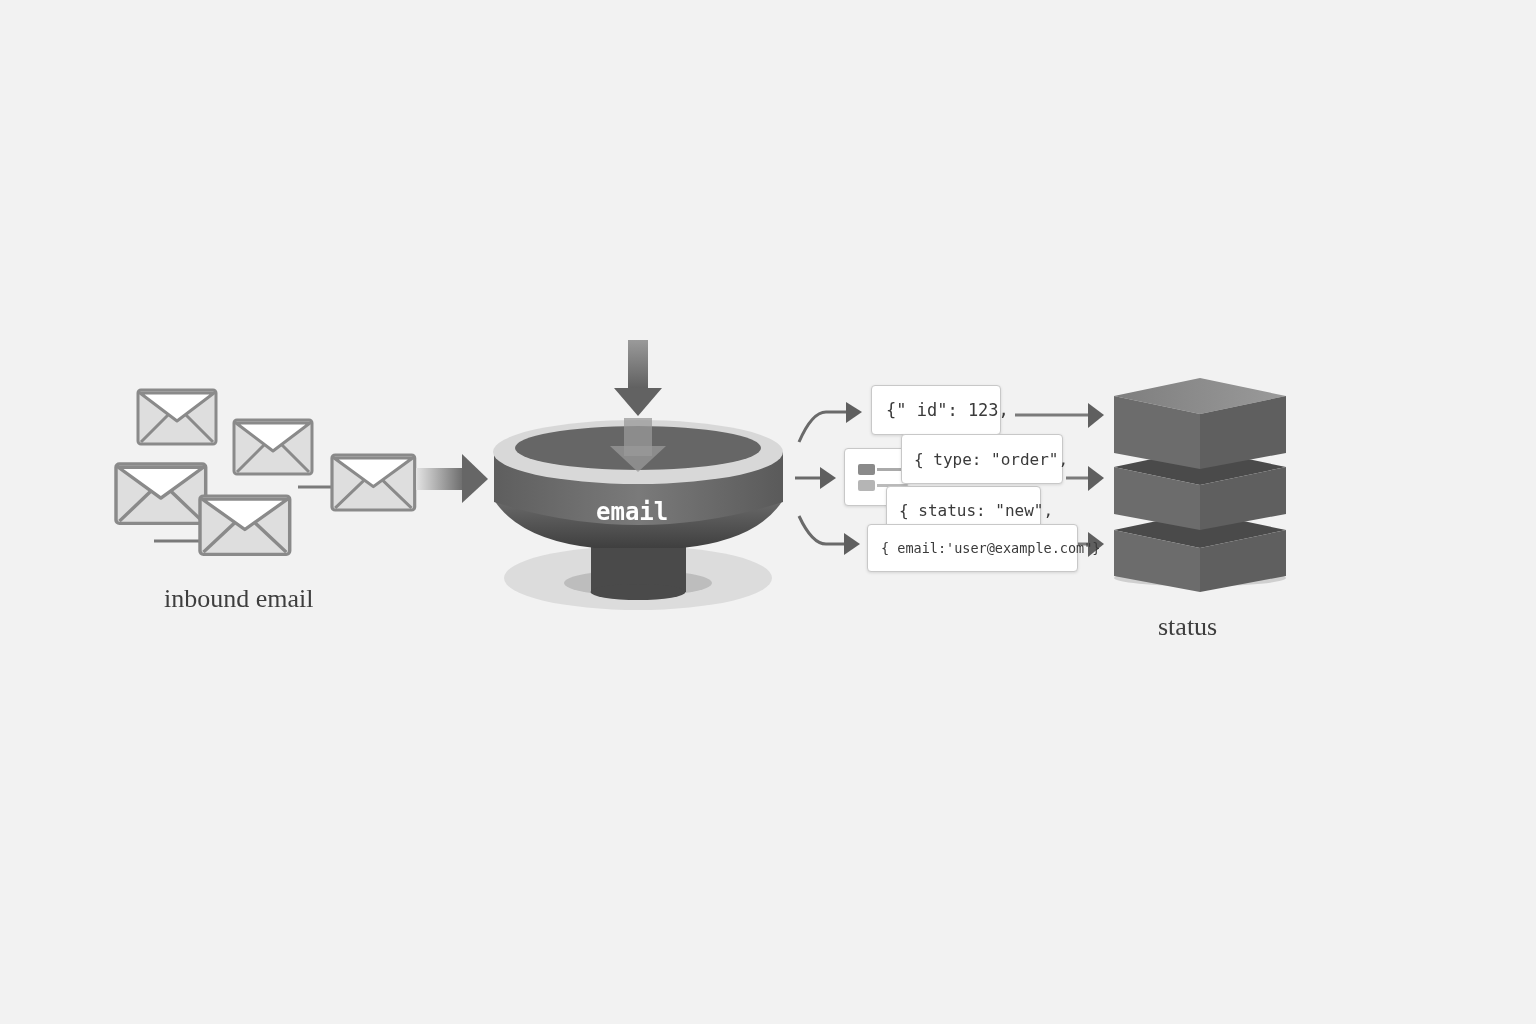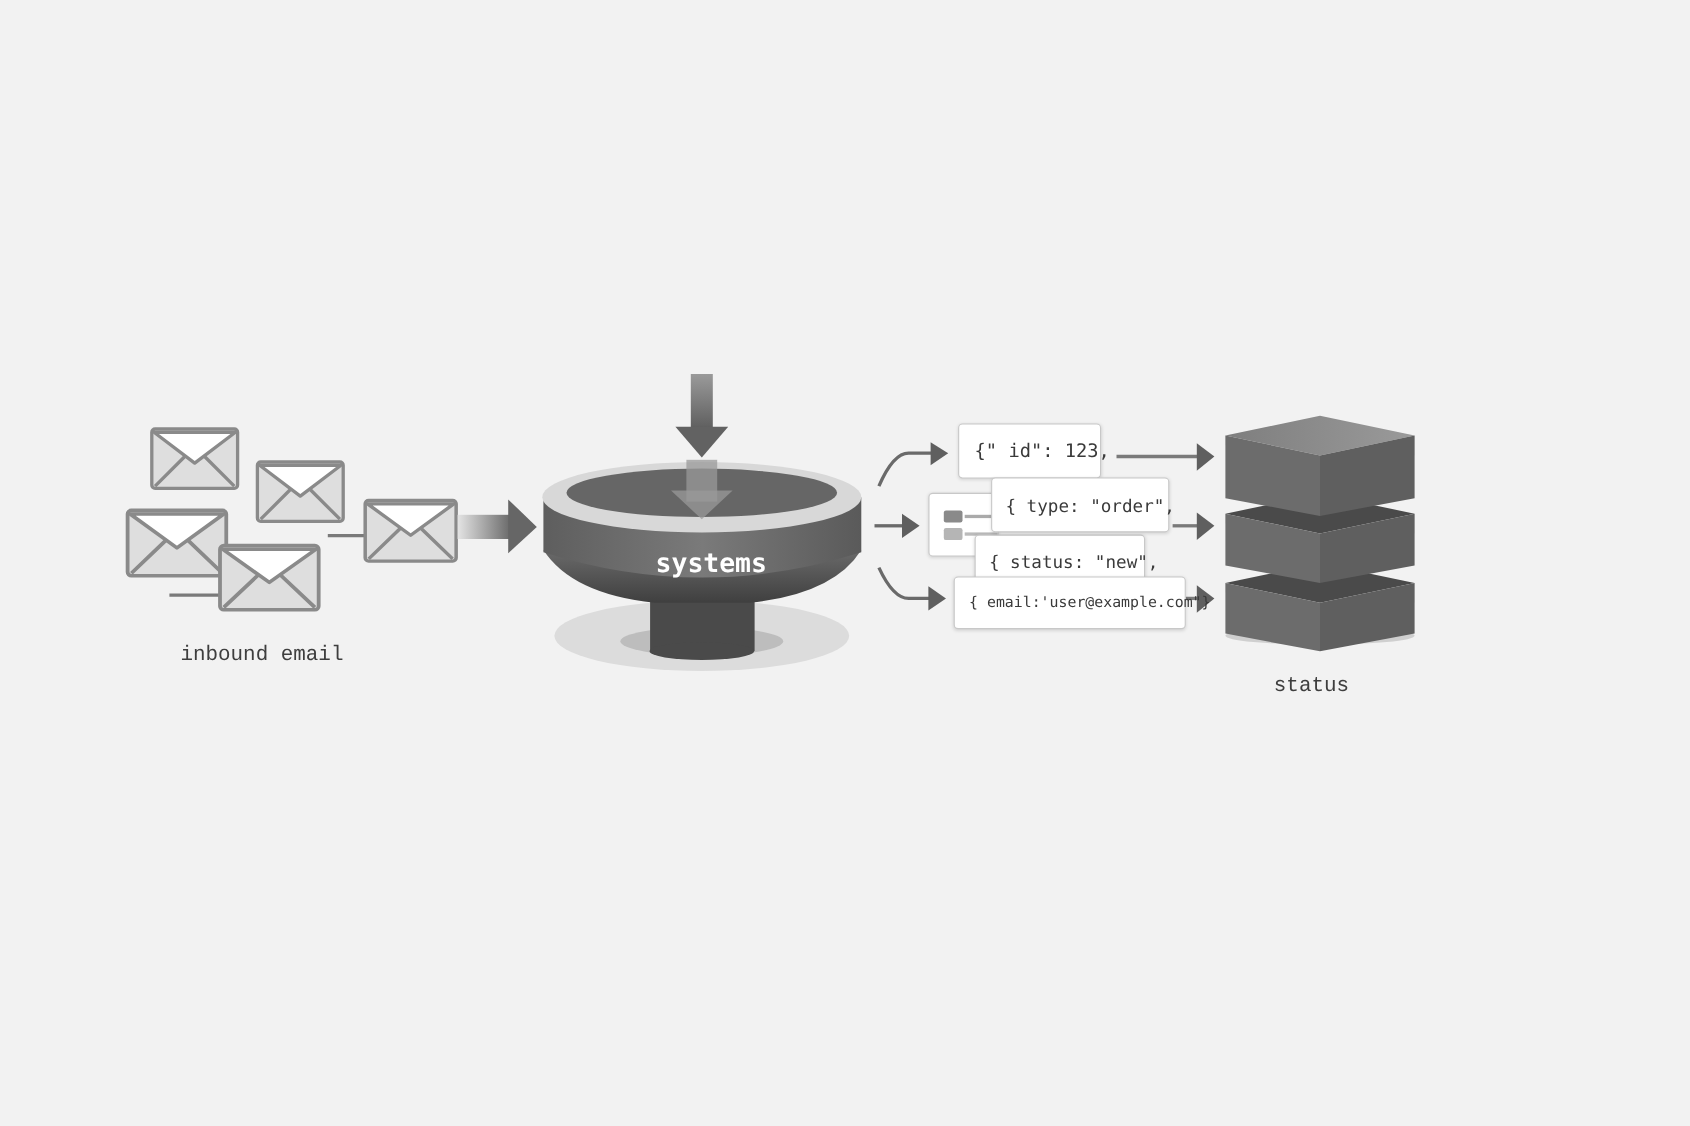--- a/index.html
+++ b/index.html
@@ -5,23 +5,23 @@
   html, body { margin: 0; padding: 0; }
   body {
     width: 1536px; height: 1024px; overflow: hidden;
     background: #f2f2f2;
     font-family: "DejaVu Sans Mono", monospace;
     position: relative;
   }
   .abs { position: absolute; }
   svg { overflow: visible; }
   .label {
-    font-family: Liberation Mono, monospace;
+    font-family: Liberation Serif, serif;
     color: #3e3e3e;
-    font-size: 19px;
+    font-size: 26px;
     white-space: nowrap;
   }
   .card {
     position: absolute;
     background: #ffffff;
     border: 1.5px solid #c8c8c8;
     border-radius: 4px;
     box-shadow: 0 1px 3px rgba(0,0,0,0.12);
     font-family: "DejaVu Sans Mono", monospace;
     color: #3a3a3a;
@@ -174,15 +174,15 @@
 <div class="card" style="left:901px;top:434px;width:162px;height:50px;padding-left:12px;font-size:16px;">
   <span>{ type: "order",</span>
 </div>
 
 <div class="card" style="left:867px;top:524px;width:211px;height:48px;padding-left:13px;font-size:13.5px;">
   <span>{ email:'user@example.com"}</span>
 </div>
 
 <div class="abs label" style="left:164px;top:584px;">inbound email</div>
 
-<div class="abs" style="left:596px;top:498px;font-family:'DejaVu Sans Mono',monospace;font-weight:bold;font-size:24px;color:#ffffff;">systems</div>
+<div class="abs" style="left:596px;top:498px;font-family:'DejaVu Sans Mono',monospace;font-weight:bold;font-size:24px;color:#ffffff;">email</div>
 
 <div class="abs label" style="left:1158px;top:612px;">status</div>
 
 </body></html>

